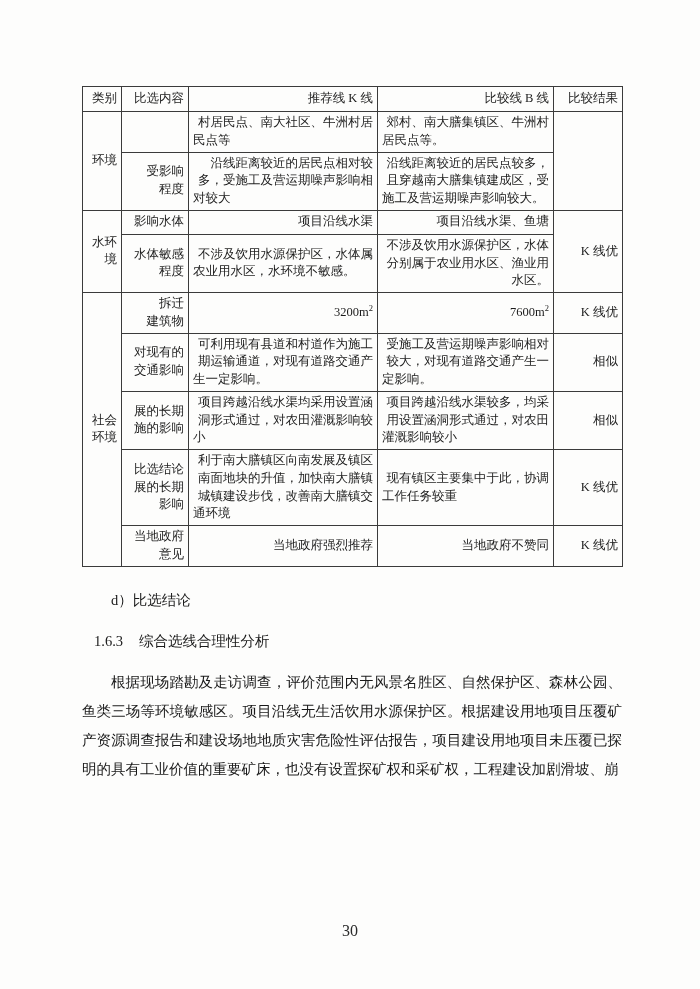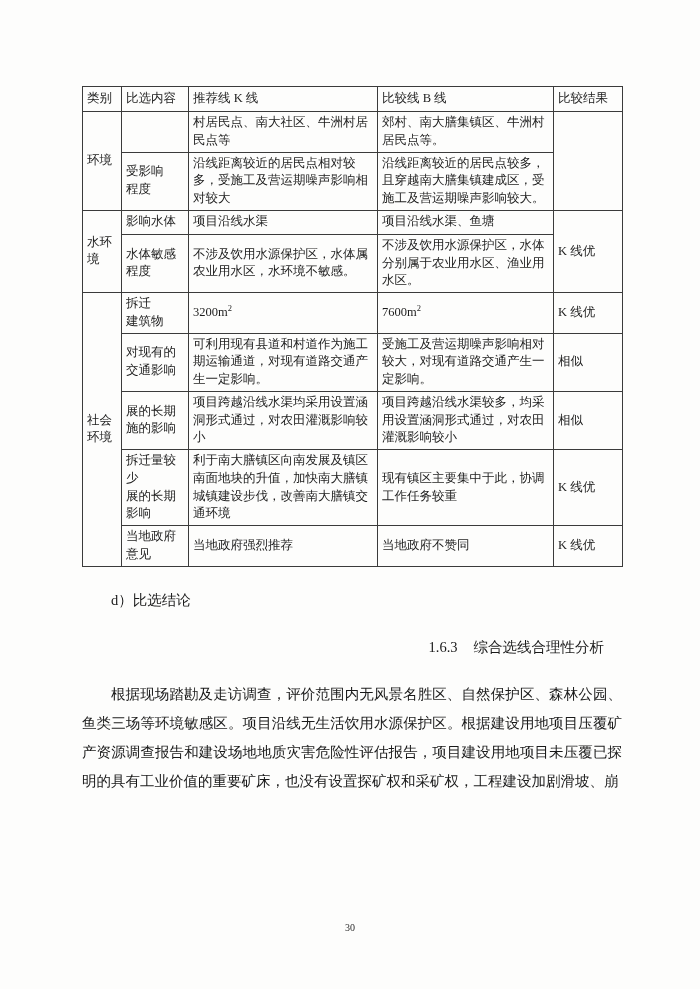--- a/index.html
+++ b/index.html
@@ -24,21 +24,21 @@
   table.cmp{
     border-collapse:collapse;
     table-layout:fixed;
     width:540px;
     font-size:12.5px;
     color:#1c1c1c;
   }
   table.cmp th, table.cmp td{
     border:1px solid #3b3b3b;
     padding:2px 4px;
-    text-align:left;
+    text-align:right;
     vertical-align:middle;
     line-height:1.42;
     font-weight:normal;
     overflow:hidden;
   }
   td.jl{ text-align:justify; text-align-last:left; }
   td.pre{ white-space:pre-line; padding:2px 2px; }
   td.vtop{ vertical-align:top; padding-top:4px; }
   sup{ font-size:8.5px; line-height:0; }
   tr.r-hdr{height:25px} tr.r1{height:38px} tr.r2{height:48px}
@@ -51,32 +51,32 @@
     font-size:14.5px;
     line-height:29px;
     color:#191919;
   }
   .para{
     margin:0;
     text-indent:2em;
     text-align:justify;
   }
   .heading{
-    margin:18px;
+    margin:12px;
     text-indent:0;
-    text-align:right;
+    text-align:left;
   }
   .heading .hnum{ margin-right:1.1em; }
   
   .pagenum{
     position:absolute;
     left:0;right:0;
     top:922px;
     text-align:center;
-    font-size:10px;
+    font-size:16px;
     color:#2a2a2a;
   }
 </style>
 </head>
 <body>
 
 <div class="page">
   <div class="content">
 
     <table class="cmp">
@@ -139,21 +139,21 @@
         <td>相似</td>
       </tr>
       <tr class="r7">
         <td class="pre">展的长期
 施的影响</td>
         <td class="jl">项目跨越沿线水渠均采用设置涵洞形式通过，对农田灌溉影响较小</td>
         <td class="jl">项目跨越沿线水渠较多，均采用设置涵洞形式通过，对农田灌溉影响较小</td>
         <td>相似</td>
       </tr>
       <tr class="r8">
-        <td class="pre">拆迁量较少
+        <td class="pre">比选结论
 展的长期
 影响</td>
         <td class="jl">利于南大膳镇区向南发展及镇区南面地块的升值，加快南大膳镇城镇建设步伐，改善南大膳镇交通环境</td>
         <td class="jl">现有镇区主要集中于此，协调工作任务较重</td>
         <td>K 线优</td>
       </tr>
       <tr class="r9">
         <td class="pre">当地政府
 意见</td>
         <td>当地政府强烈推荐</td>

